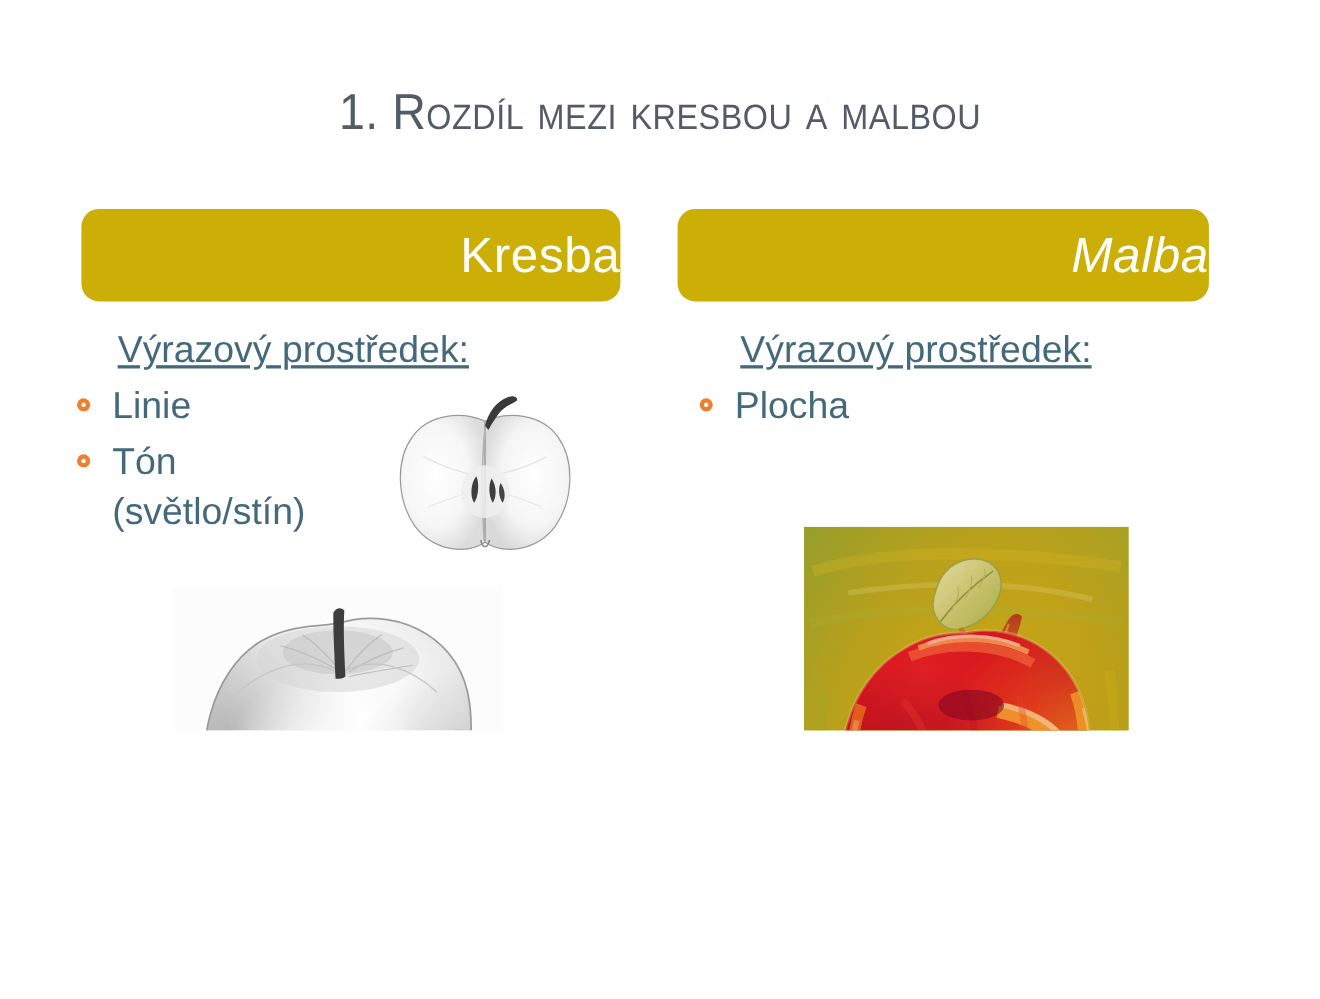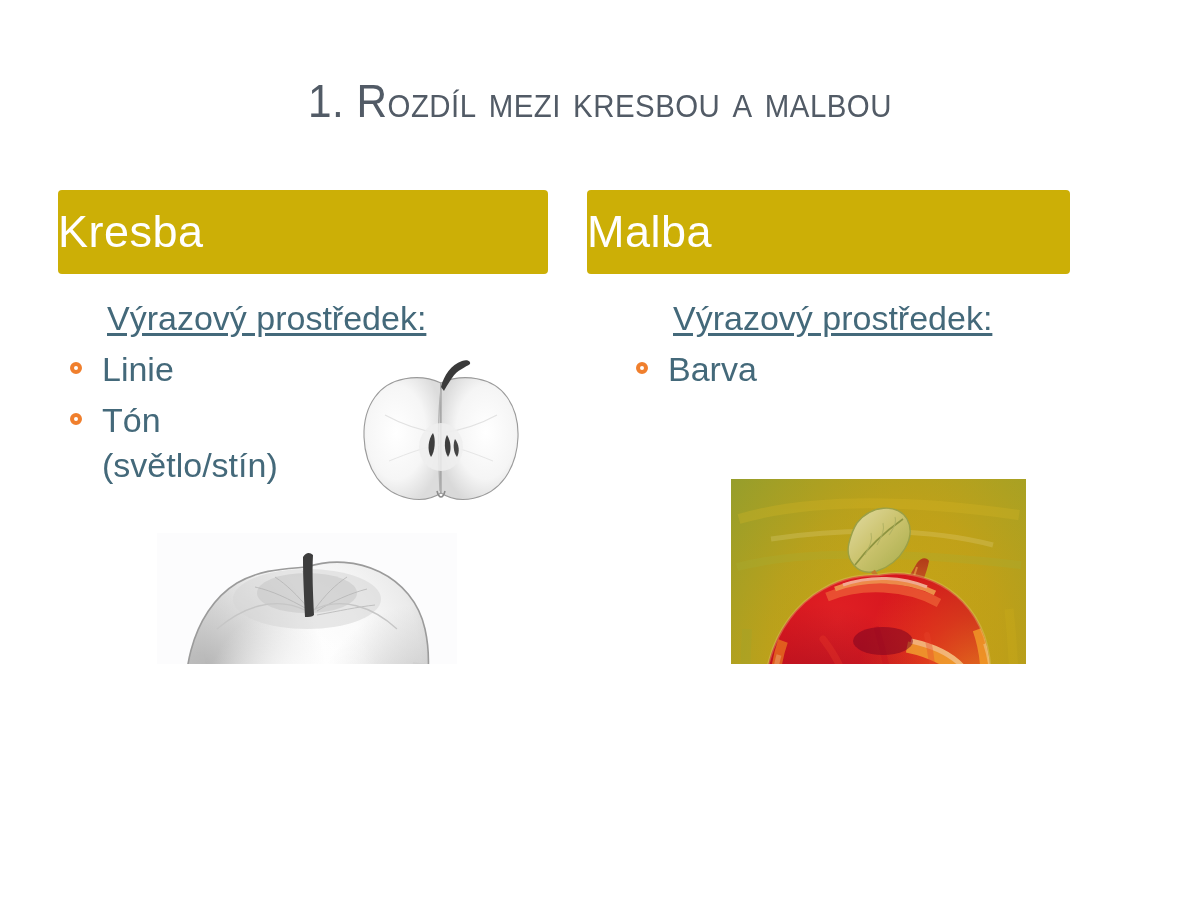--- a/index.html
+++ b/index.html
@@ -32,32 +32,33 @@
     font-variant: small-caps;
     letter-spacing: 0.5px;
     white-space: nowrap;
     transform: scaleX(0.92);
   }
 
   
   .col-header {
     position: absolute;
     height: 84px;
-    border-radius: 4px;
+    border-radius: 16px;
     background: #ccaf06;
     color: #ffffff;
     display: flex;
     align-items: center;
-    justify-content: flex-start;
+    justify-content: flex-end;
     font-size: 45px;
     font-weight: 400;
     letter-spacing: 0.5px;
+    margin-left: 16px;
   }
   #header-kresba { left: 58px;  top: 190px; width: 490px; }
-  #header-malba  { left: 587px; top: 190px; width: 483px; }
+  #header-malba  { left: 600px; top: 190px; width: 483px; font-style: italic; }
 
   
   .column { position: absolute; top: 297px; }
   #column-left  { left: 64px;  width: 470px; }
   #column-right { left: 630px; width: 470px; }
 
   .subhead {
     color: #44697a;
     font-size: 34px;
     line-height: 42px;
@@ -164,21 +165,21 @@
         <span class="bullet-sub">(světlo/stín)</span>
       </li>
     </ul>
   </div>
 
   <div id="column-right" class="column">
     <div class="subhead">Výrazový prostředek:</div>
     <ul class="bullet-list">
       <li class="bullet-item">
         <span class="bullet-marker"></span>
-        <span>Barva</span>
+        <span>Plocha</span>
       </li>
     </ul>
   </div>
 
   <div id="art-apple-half" class="artwork">
     <svg width="193" height="168" viewBox="0 0 193 168">
       <defs>
         <radialGradient id="halfL" cx="42%" cy="45%" r="62%">
           <stop offset="0%" stop-color="#ffffff"></stop>
           <stop offset="62%" stop-color="#f6f6f6"></stop>

